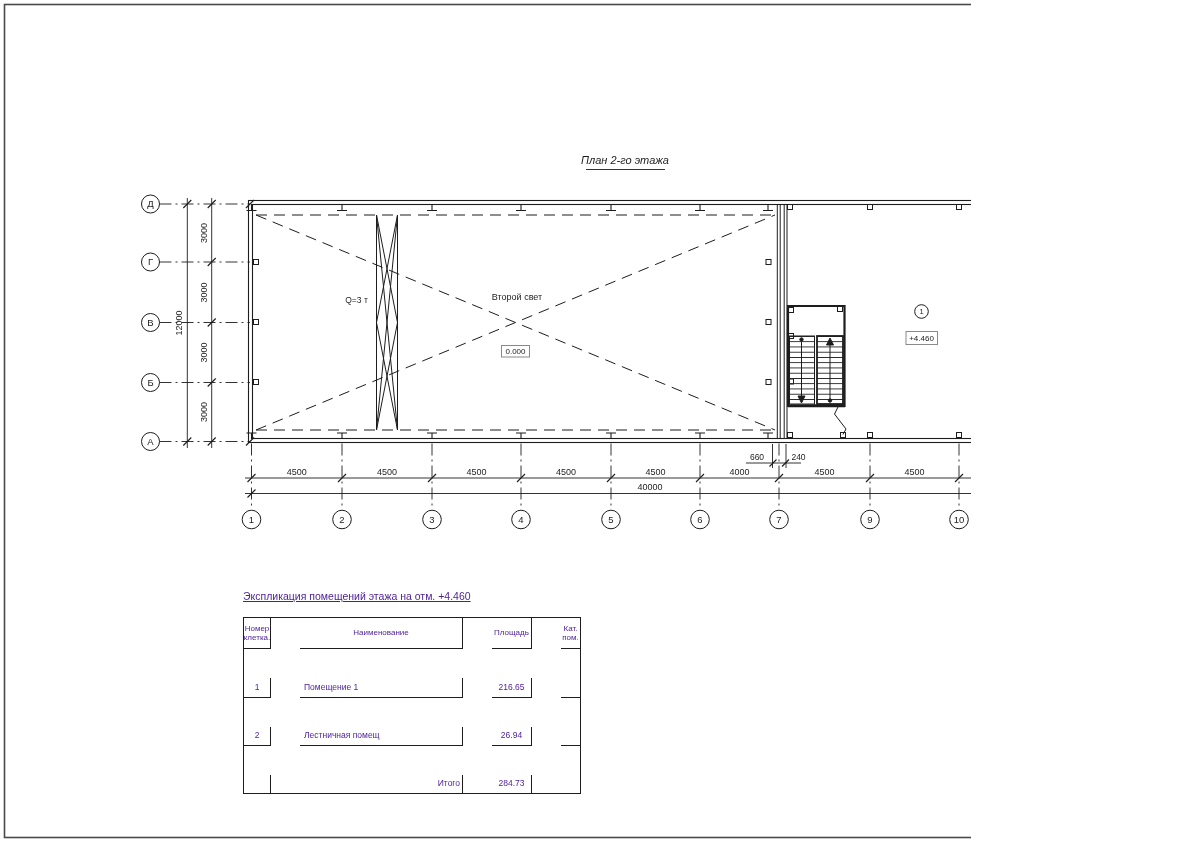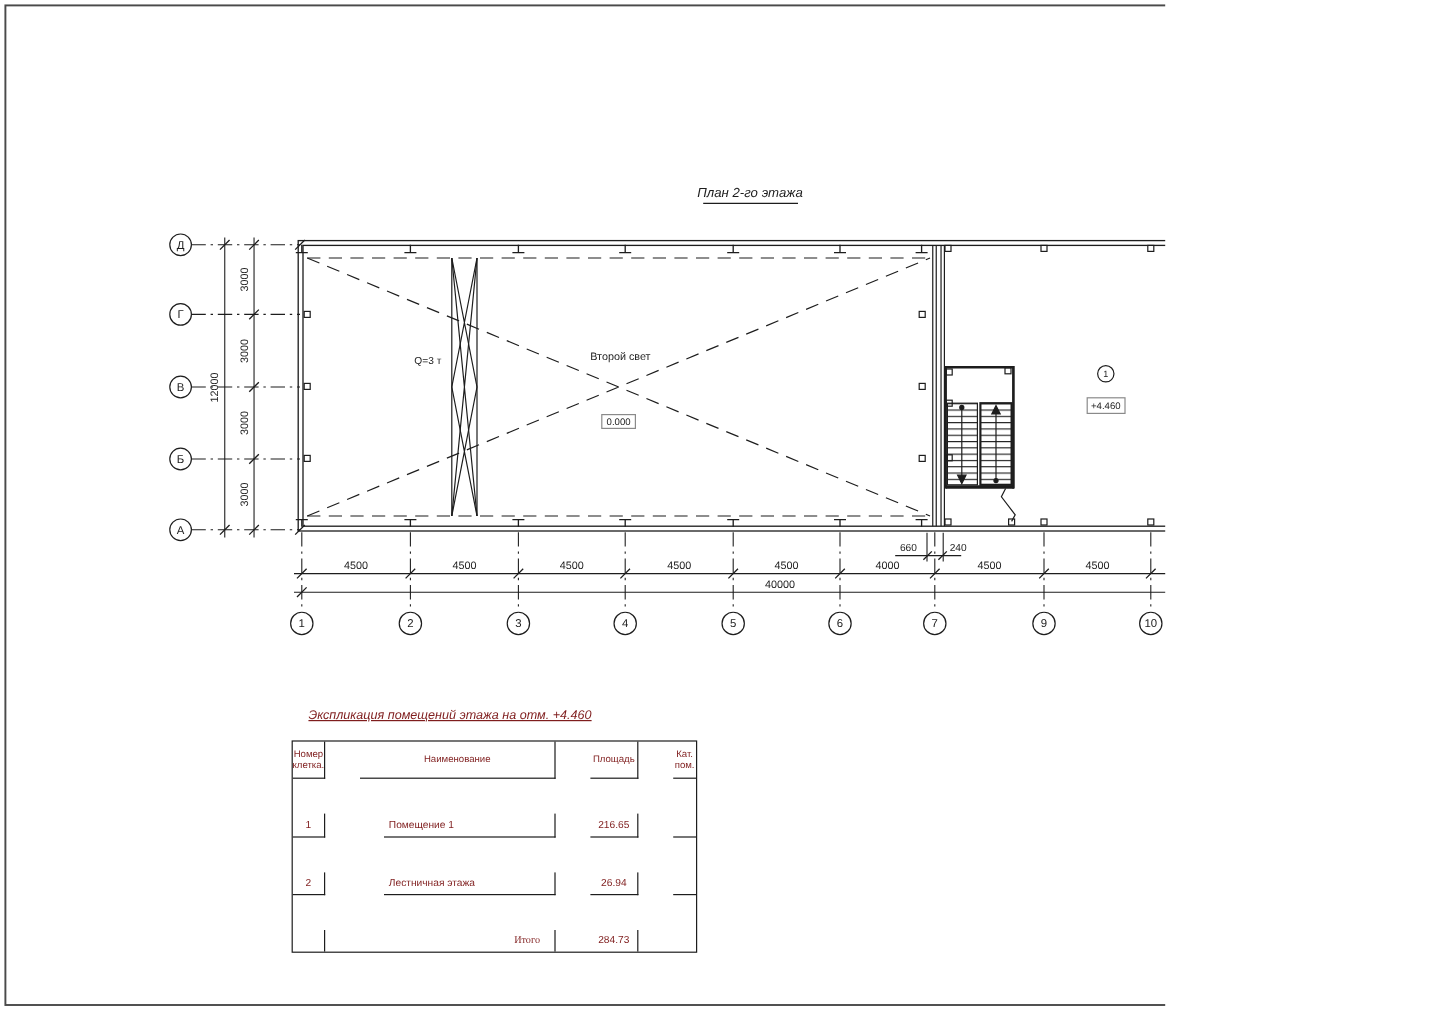--- a/index.html
+++ b/index.html
@@ -1,39 +1,39 @@
 <!DOCTYPE html>
 <html><head>
 <meta charset="utf-8">
 <style>
   html,body{margin:0;padding:0;background:#fff;}
   .sheet{position:relative;width:971px;height:842px;background:#fff;overflow:hidden;
-         font-family:"Liberation Sans",sans-serif;color:#7f1d1d;}
+         font-family:"Liberation Sans",sans-serif;color:#4c1d95;}
   svg text{font-family:"Liberation Sans",sans-serif;fill:#1d1d1d;}
   .plan-title-t{font-size:11px;font-style:italic;}
   .dim-t{font-size:9px;}
   .dim-s{font-size:8.5px;}
   .bub-t{font-size:9.5px;}
   .ann-t{font-size:9px;}
   .lvl-t{font-size:8px;}
 
   
-  .spec-title{position:absolute;left:243px;top:590px;width:250px;text-align:right;
-              font-size:10.5px;font-style:italic;text-decoration:underline;}
+  .spec-title{position:absolute;left:243px;top:590px;width:250px;text-align:left;
+              font-size:10.5px;text-decoration:underline;}
   .spec{position:absolute;left:243px;top:617px;border:1.8px solid #1d1d1d;
         display:grid;grid-template-columns:27px 163px 40px 19px;
         grid-template-rows:31px 20px 19px 18px;font-size:8.5px;gap:29px;}
   .spec .c{border-right:1.3px solid #1d1d1d;border-bottom:1px solid #1d1d1d;
            display:flex;align-items:center;justify-content:center;text-align:center;
            line-height:1.15;overflow:hidden;}
   .spec .c.last{border-right:none;}
   .spec .c.hd{border-bottom:1.8px solid #1d1d1d;font-size:8px;}
   .spec .c.bot{border-bottom:none;}
-  .spec .c.nm{justify-content:flex-start;padding-left:4px;text-align:left;margin-left:20px;}
-  .spec .c.itogo{justify-content:flex-end;padding-right:12px;font-family:Liberation Serif, serif;}
+  .spec .c.nm{justify-content:flex-start;padding-left:4px;text-align:left;}
+  .spec .c.itogo{justify-content:flex-end;padding-right:2px;}
 </style>
 </head>
 <body>
 
 <div class="sheet">
 
 <svg width="1191" height="842" viewBox="0 0 1191 842">
 
   <defs>
     <pattern id="treads" width="60" height="5.25" patternUnits="userSpaceOnUse">
@@ -239,21 +239,21 @@
     <span><span>Кат.</span><br>
           <span>пом.</span></span>
   </div>
 
   <div class="c">1</div>
   <div class="c nm">Помещение 1</div>
   <div class="c">216.65</div>
   <div class="c last"></div>
 
   <div class="c">2</div>
-  <div class="c nm">Лестничная этажа</div>
+  <div class="c nm">Лестничная помещ</div>
   <div class="c">26.94</div>
   <div class="c last"></div>
 
   <div class="c bot"></div>
   <div class="c bot itogo">Итого</div>
   <div class="c bot">284.73</div>
   <div class="c bot last"></div>
 </div>
 
 </div>

